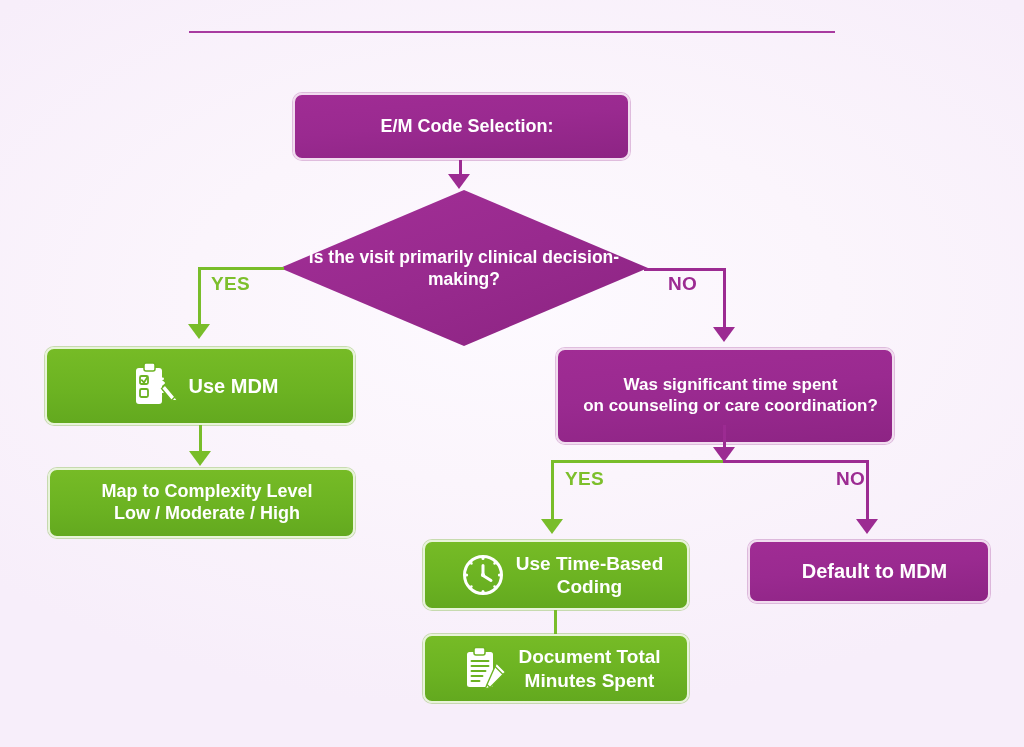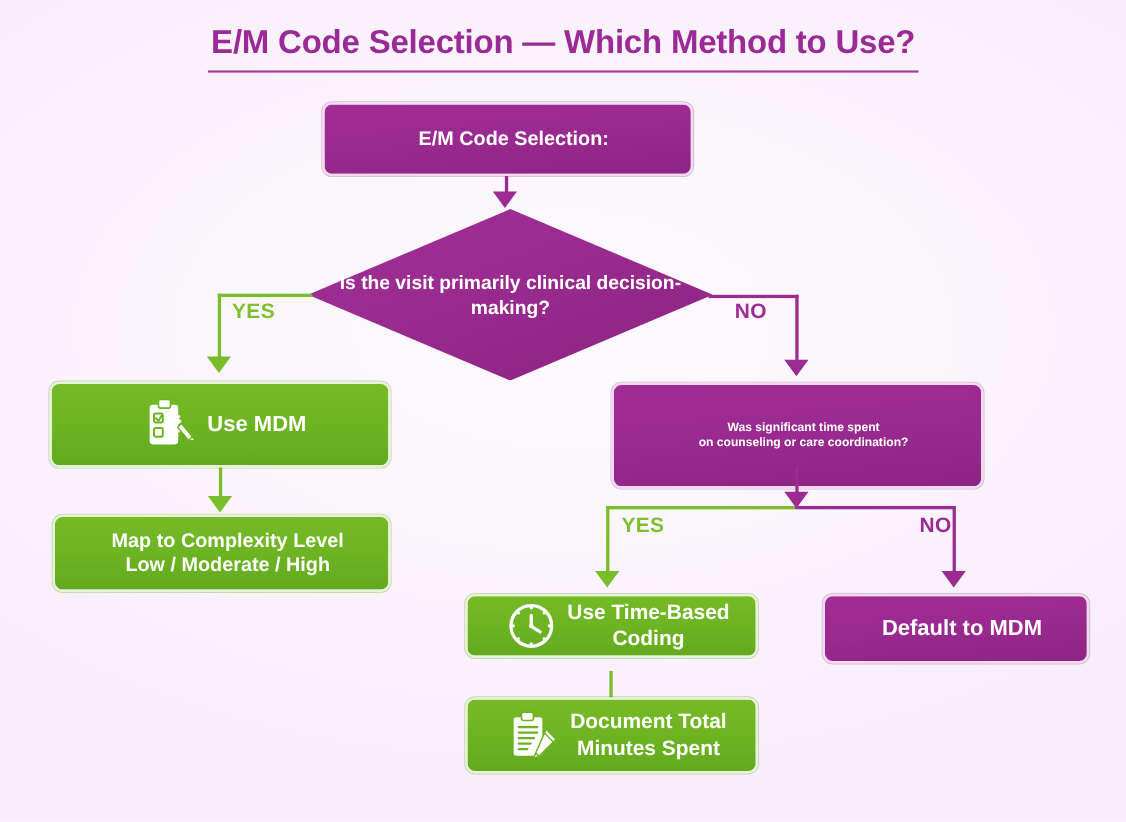--- a/index.html
+++ b/index.html
@@ -152,21 +152,20 @@
     padding: 0 10px;
     box-sizing: border-box;
   }
 </style>
 </head>
 <body>
 
 <div id="canvas">
 
   <div id="title-block">
-    <div id="page-title">E/M Code Selection — Which Method to Use?</div>
     <div id="title-rule"></div>
   </div>
 
   <div class="node purple" style="left:293px; top:93px; width:337px; height:67px; font-size:18px;">
     <div>
       <span class="label">E/M Code Selection:</span>
     </div>
   </div>
 
   <div class="line-v c-purple" style="left:459px; top:160px; height:16px;"></div>
@@ -220,42 +219,42 @@
   <div class="line-v c-green" style="left:199px; top:425px; height:28px;"></div>
   <div class="arrow-down c-green" style="left:189px; top:451px;"></div>
 
   <div class="node green" style="left:48px; top:468px; width:307px; height:70px; font-size:18px;">
     <div>
       <span class="label">Map to Complexity Level</span>
       <span class="label">Low / Moderate / High</span>
     </div>
   </div>
 
-  <div class="node purple" style="left:556px; top:348px; width:338px; height:96px; font-size:11px;">
+  <div class="node purple" style="left:556px; top:348px; width:338px; height:96px; font-size:17px;">
     <div>
       <span class="label">Was significant time spent</span>
       <span class="label">on counseling or care coordination?</span>
     </div>
   </div>
 
   <div class="line-v c-purple" style="left:723px; top:425px; height:28px;"></div>
   <div class="arrow-down c-purple" style="left:713px; top:447px;"></div>
 
   <div class="line-h c-green" style="left:551px; top:460px; width:173px;"></div>
   <div class="line-h c-purple" style="left:723px; top:460px; width:145px;"></div>
 
   <div class="line-v c-green" style="left:551px; top:460px; height:61px;"></div>
   <div class="arrow-down c-green" style="left:541px; top:519px;"></div>
   <div class="branch-label yes" style="left:565px; top:468px;">YES</div>
 
   <div class="line-v c-purple" style="left:866px; top:460px; height:61px;"></div>
   <div class="arrow-down c-purple" style="left:856px; top:519px;"></div>
   <div class="branch-label no" style="left:836px; top:468px;">NO</div>
 
-  <div class="node green" style="left:423px; top:540px; width:266px; height:58px; font-size:19px;">
+  <div class="node green" style="left:423px; top:540px; width:266px; height:70px; font-size:19px;">
     <div class="node-row">
       <span class="node-icon">
         <svg width="46" height="46" viewBox="0 0 46 46" fill="none">
           <circle cx="23" cy="23" r="18.5" stroke="#ffffff" stroke-width="3" fill="none"></circle>
           <circle cx="23" cy="6.6" r="1.5" fill="#ffffff"></circle>
           <circle cx="23" cy="39.4" r="1.5" fill="#ffffff"></circle>
           <circle cx="6.6" cy="23" r="1.5" fill="#ffffff"></circle>
           <circle cx="39.4" cy="23" r="1.5" fill="#ffffff"></circle>
           <circle cx="34.6" cy="11.4" r="1.3" fill="#ffffff"></circle>
           <circle cx="11.4" cy="34.6" r="1.3" fill="#ffffff"></circle>

